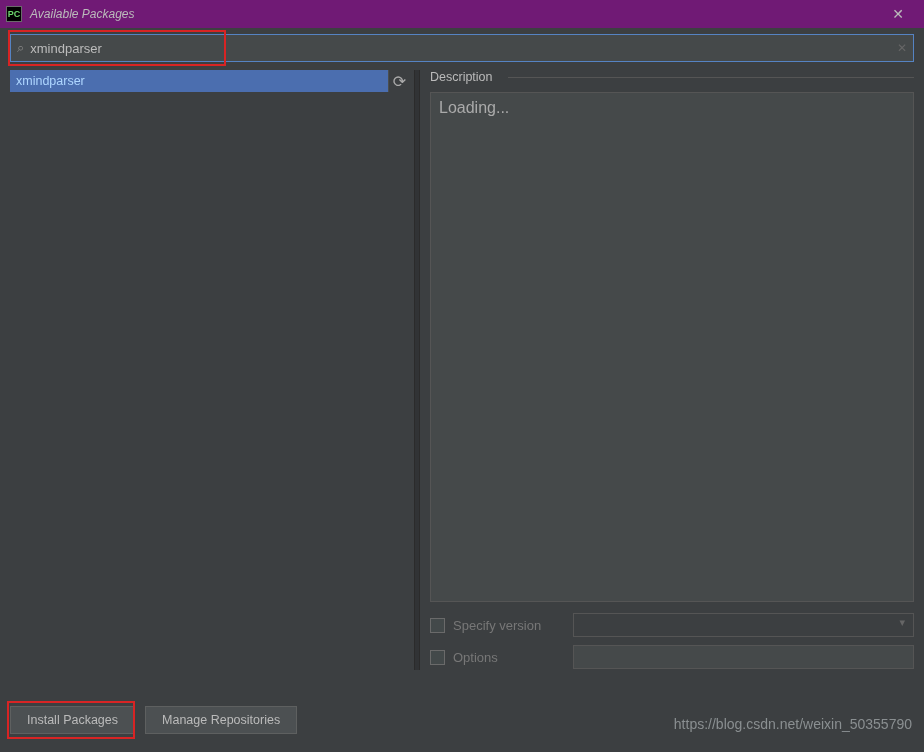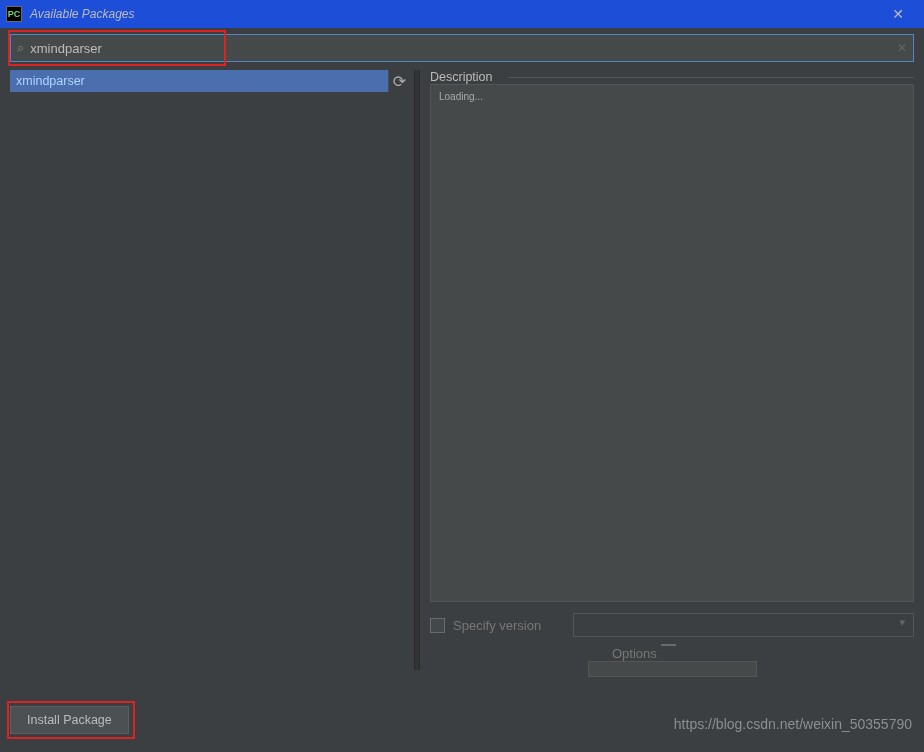--- a/index.html
+++ b/index.html
@@ -10,21 +10,21 @@
     }
     body {
       background: #3c3f41;
       width: 924px;
       height: 752px;
       overflow: hidden;
       position: relative;
     }
     .titlebar {
       height: 28px;
-      background: #1d4ed8;
+      background: #701a75;
       display: flex;
       align-items: center;
       padding: 0 6px;
       color: #bbbbbb;
       font-size: 12px;
     }
     .app-icon {
       width: 16px;
       height: 16px;
       background: #000;
@@ -139,50 +139,49 @@
     .right-panel {
       flex: 1;
       display: flex;
       flex-direction: column;
       padding-left: 10px;
     }
     .desc-label {
       color: #bbbbbb;
       font-size: 12.5px;
       position: relative;
-      margin-bottom: 0;
+      margin-bottom: 8px;
     }
     .desc-label::after {
       content: "";
       position: absolute;
       left: 78px;
       right: 0;
       top: 50%;
       border-top: 1px solid #555;
     }
     .desc-box {
       flex: 1;
       background: #45494a;
       color: #aaa;
-      font-size: 10px;
+      font-size: 16px;
       padding: 6px 8px;
       border: 1px solid #555;
     }
     .version-row {
       display: flex;
       align-items: center;
       margin-top: 10px;
       height: 26px;
     }
     .options-row {
       display: flex;
       align-items: center;
       margin-top: 6px;
       height: 26px;
-      flex-direction: column;
     }
     .checkbox {
       width: 15px;
       height: 15px;
       border: 1px solid #6a6a6a;
       background: #43494a;
       margin-right: 8px;
       cursor: pointer;
     }
     .row-label {
@@ -305,17 +304,18 @@
       <div class="checkbox"></div>
       <div class="row-label">Options</div>
       <input class="options-input" value="" style="">
     </div>
   </div>
 </div>
 
 <div class="bottom-bar">
   <div class="install-wrap">
     <div class="install-highlight"></div>
-    <button class="btn">Install Package</button>
-  </div>
+    <button class="btn">Install Packages</button>
+  </div>
+  <button class="btn">Manage Repositories</button>
 </div>
 
 <div class="watermark">https://blog.csdn.net/weixin_50355790</div>
 
 </body></html>

